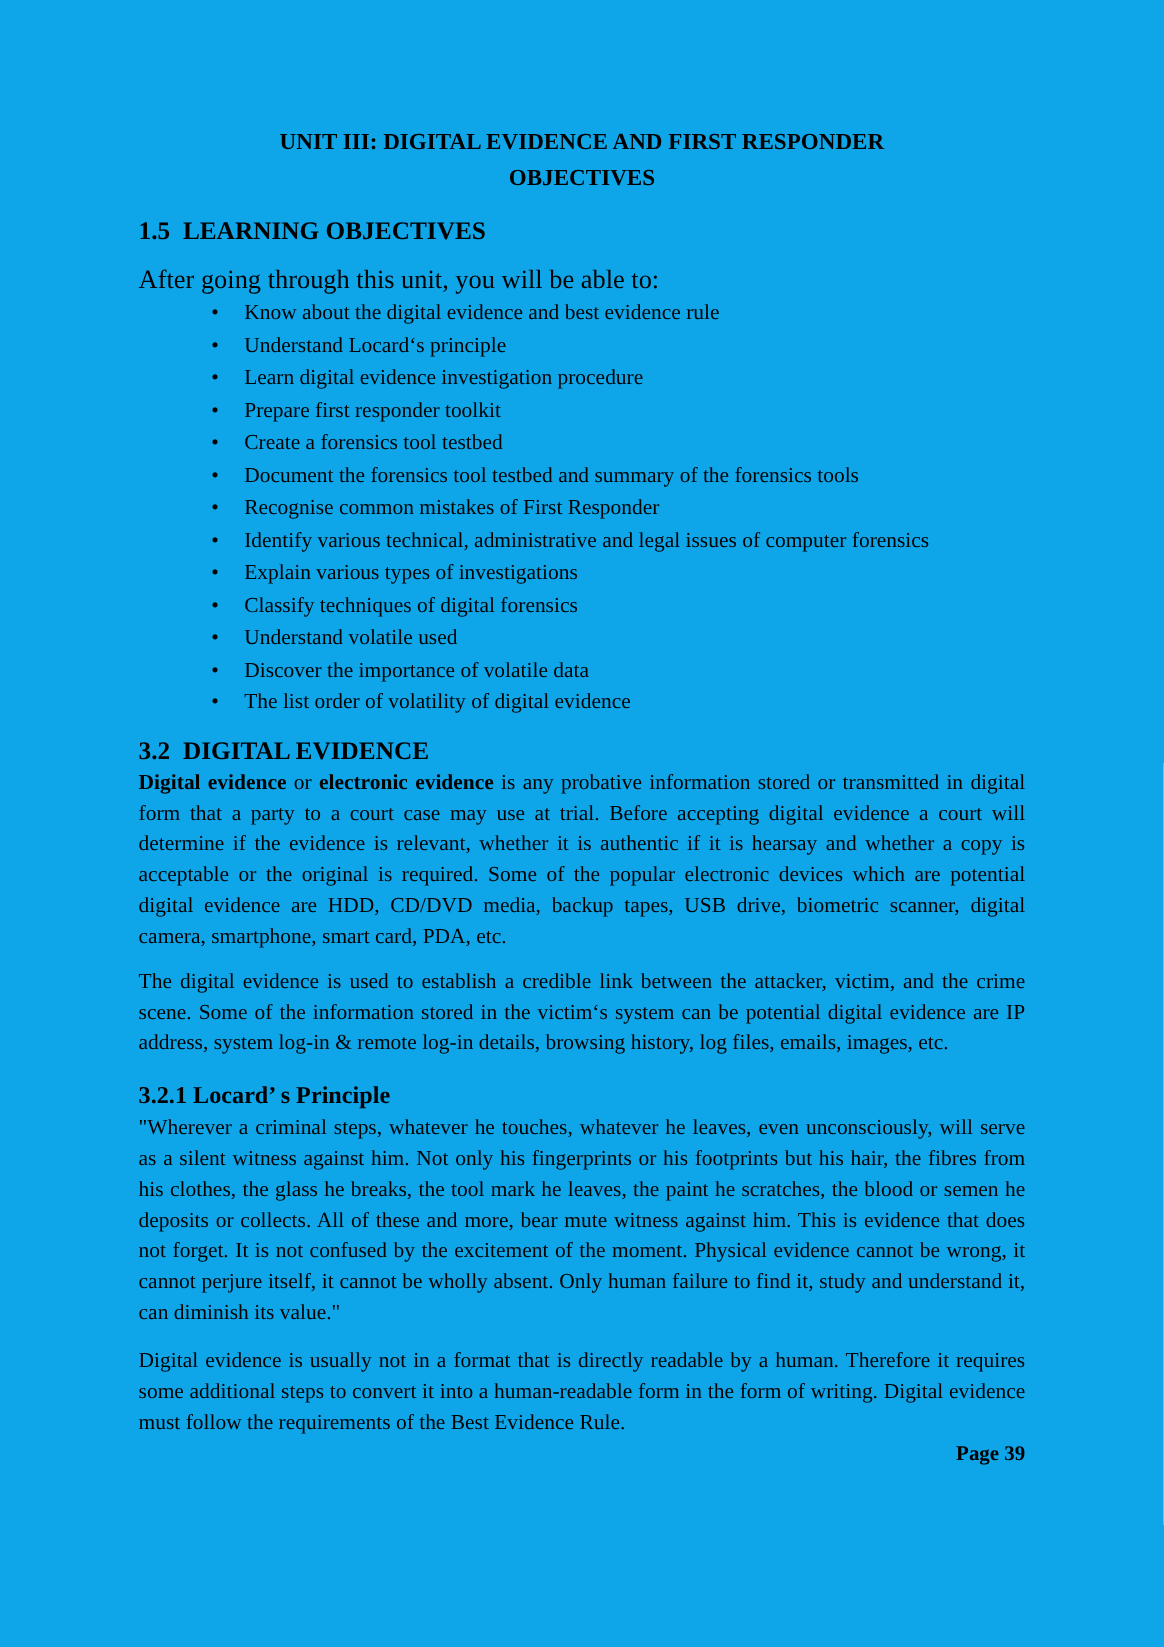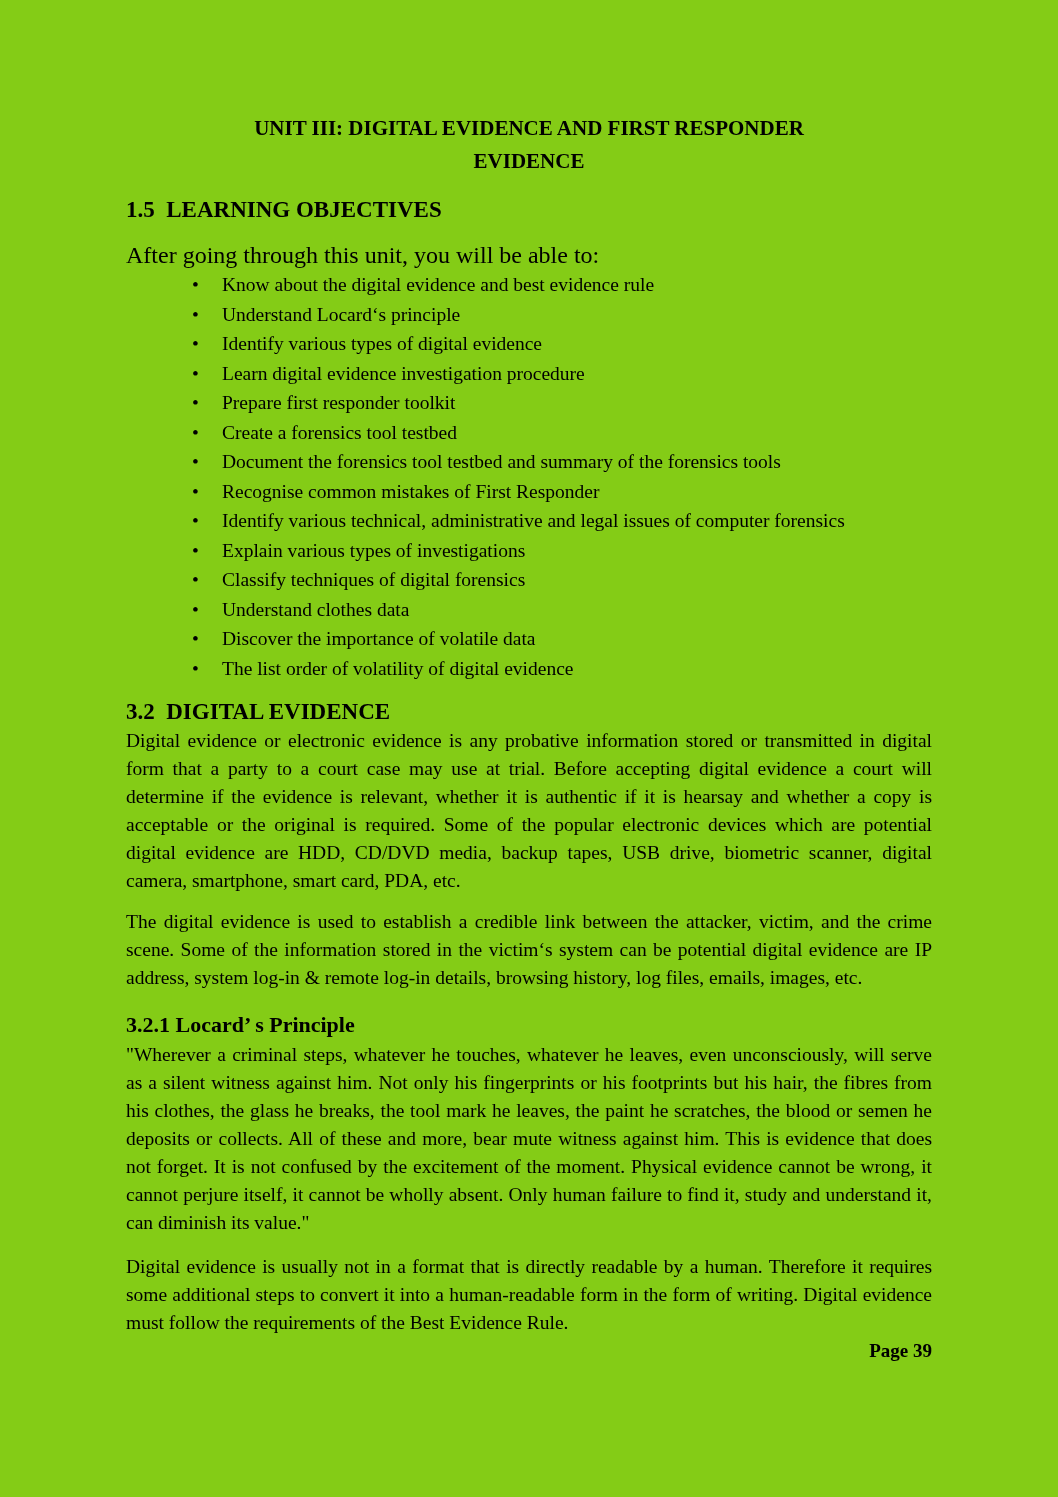--- a/index.html
+++ b/index.html
@@ -1,20 +1,20 @@
 <!DOCTYPE html>
 <html><head>
 <meta charset="utf-8">
 <style>
   * { margin: 0; padding: 0; box-sizing: border-box; }
   html, body { background: #ffffff; }
   .page {
     width: 1058px;
     height: 1497px;
-    background: #84cc16;
+    background: #0ea5e9;
     color: #000000;
     font-family: "Liberation Serif", serif;
     overflow: hidden;
   }
   .content {
     padding: 112px 126px 0 126px;
   }
   .doc-title {
     text-align: center;
     font-weight: bold;
@@ -52,55 +52,54 @@
   }
   ul.objectives li::before {
     content: "\2022";
     position: absolute;
     left: 66px;
     top: 0;
     font-size: 19.5px;
   }
   .para-gap { margin-top: 13px; }
   .para-gap-lg { margin-top: 16px; }
-  b.inline-bold { font-weight: normal; }
+  b.inline-bold { font-weight: bold; }
   .footer-page {
     text-align: right;
     font-weight: bold;
     font-size: 19px;
     line-height: 27px;
   }
 </style>
 </head>
 <body>
 
 <div class="page">
   <div class="content">
 
     <div class="doc-title">
       <div>UNIT III: DIGITAL EVIDENCE AND FIRST RESPONDER</div>
-      <div>EVIDENCE</div>
+      <div>OBJECTIVES</div>
     </div>
 
     <div class="h-section h-31">1.5  LEARNING OBJECTIVES</div>
     <div class="intro-line">After going through this unit, you will be able to:</div>
 
     <ul class="objectives">
       <li>Know about the digital evidence and best evidence rule</li>
       <li>Understand Locard‘s principle</li>
-      <li>Identify various types of digital evidence</li>
       <li>Learn digital evidence investigation procedure</li>
       <li>Prepare first responder toolkit</li>
       <li>Create a forensics tool testbed</li>
       <li>Document the forensics tool testbed and summary of the forensics tools</li>
       <li>Recognise common mistakes of First Responder</li>
       <li>Identify various technical, administrative and legal issues of computer forensics</li>
       <li>Explain various types of investigations</li>
       <li>Classify techniques of digital forensics</li>
-      <li>Understand clothes data</li>
+      <li>Understand volatile used</li>
       <li>Discover the importance of volatile data</li>
       <li>The list order of volatility of digital evidence</li>
     </ul>
 
     <div class="h-section h-32">3.2  DIGITAL EVIDENCE</div>
 
     <p class="body-text"><b class="inline-bold">Digital evidence</b><span> or </span><b class="inline-bold">electronic evidence</b><span> is any probative information stored or transmitted in digital form that a party to a court case may use at trial. Before accepting digital evidence a court will determine if the evidence is relevant, whether it is authentic if it is hearsay and whether a copy is acceptable or the original is required. Some of the popular electronic devices which are potential digital evidence are HDD, CD/DVD media, backup tapes, USB drive, biometric scanner, digital camera, smartphone, smart card, PDA, etc.</span></p>
 
     <p class="body-text para-gap">The digital evidence is used to establish a credible link between the attacker, victim, and the crime scene. Some of the information stored in the victim‘s system can be potential digital evidence are IP address, system log-in &amp; remote log-in details, browsing history, log files, emails, images, etc.</p>
 

